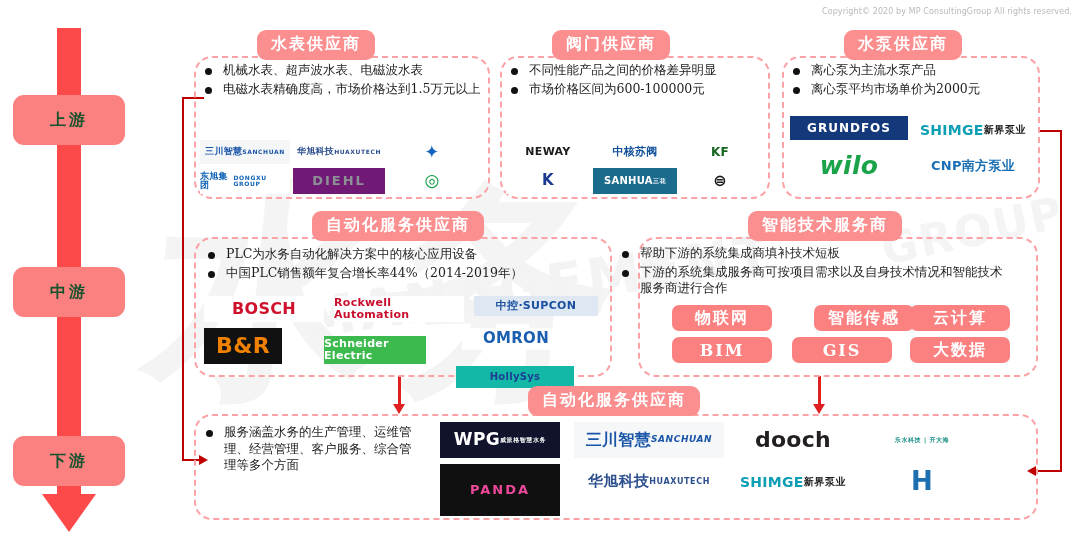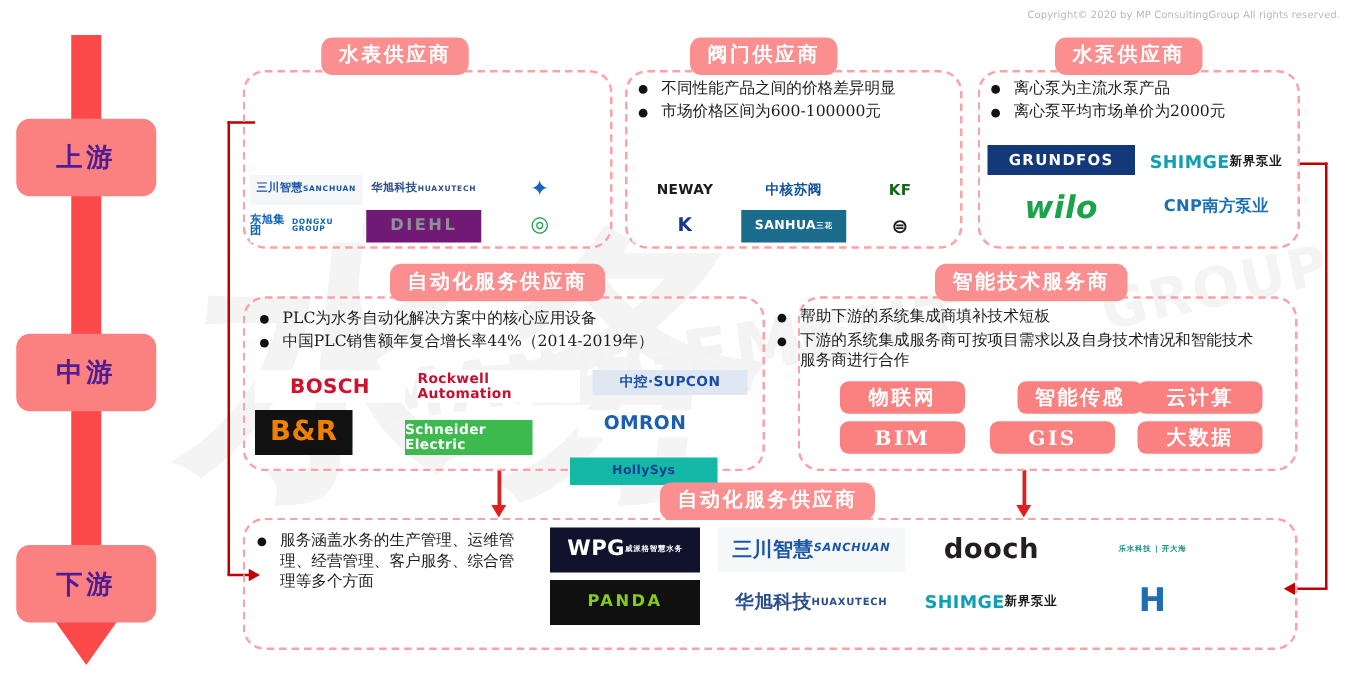--- a/index.html
+++ b/index.html
@@ -36,24 +36,24 @@
   .arrow-shaft{
     position:absolute;left:57px;top:28px;width:24px;height:470px;
     background:#fc4a4a;z-index:2;
   }
   .arrow-head{
     position:absolute;left:42px;top:494px;width:0;height:0;z-index:2;
     border-left:27px solid transparent;border-right:27px solid transparent;
     border-top:38px solid #fc4a4a;
   }
   .stage-chip{
-    position:absolute;left:13px;width:112px;height:62px;z-index:3;
+    position:absolute;left:13px;width:112px;height:50px;z-index:3;
     background:#fb8080;border-radius:11px;
     display:flex;align-items:center;justify-content:center;
-    color:#4c1d95;font-size:21px;letter-spacing:3px;font-weight:600;
+    color:#14532d;font-size:16px;letter-spacing:3px;font-weight:600;
     font-family:"DejaVu Serif","Liberation Serif",serif;
   }
   .chip-up{top:95px;}
   .chip-mid{top:267px;}
   .chip-down{top:436px;}
 
   
   .panel{
     position:absolute;z-index:3;box-sizing:border-box;
     border:2px dashed #fba2a6;border-radius:18px;background:transparent;
@@ -148,20 +148,26 @@
   <div class="conn conn-h" style="left:1036px;top:470px;width:26px;"></div>
   <div class="tri-left" style="left:1027px;top:466px;"></div>
 
   <div class="conn conn-v conn-red" style="left:398px;top:376px;height:32px;width:3px;"></div>
   <div class="tri-down" style="left:393px;top:404px;"></div>
   <div class="conn conn-v conn-red" style="left:818px;top:376px;height:32px;width:3px;"></div>
   <div class="tri-down" style="left:813px;top:404px;"></div>
 
   <div class="panel" style="left:194px;top:56px;width:296px;height:143px;"></div>
   <div class="panel-title" style="left:257px;top:30px;text-align:right;">水表供应商</div>
+  <div class="bullets" style="left:203px;top:62px;width:278px;font-size:12.5px;">
+    <ul>
+      <li>机械水表、超声波水表、电磁波水表</li>
+      <li>电磁水表精确度高，市场价格达到1.5万元以上</li>
+    </ul>
+  </div>
   <div class="logos" style="left:200px;top:140px;width:282px;gap:4px 3px;">
     <div class="logo" style="width:90px;height:24px;background:#f4f6f8;color:#1a55a8;font-size:9px;">
       <span>三川智慧</span>
       <span class="lg-sub">SANCHUAN</span>
     </div>
     <div class="logo" style="width:92px;height:24px;background:#fff;color:#2b4f8e;font-size:9px;">
       <span>华旭科技</span>
       <span class="lg-sub">HUAXUTECH</span>
     </div>
     <div class="logo" style="width:88px;height:24px;background:#fff;color:#1565c0;font-size:18px;">✦</div>
@@ -261,21 +267,21 @@
       <span class="lg-sub" style="font-size:6px;">威派格智慧水务</span>
     </div>
     <div class="logo" style="width:150px;height:36px;background:#f5f7f9;color:#1a55a8;font-size:16px;">
       <span>三川智慧</span>
       <span class="lg-sub" style="font-size:9px;font-style:italic;">SANCHUAN</span>
     </div>
     <div class="logo" style="width:110px;height:36px;background:#fff;color:#231f20;font-size:22px;">dooch</div>
     <div class="logo" style="width:120px;height:36px;background:#fff;color:#1a8f86;font-size:8px;">
       <span class="lg-sub">乐水科技 | 开大海</span>
     </div>
-    <div class="logo" style="width:120px;height:36px;background:#101010;color:#84cc16;font-size:13px;letter-spacing:2px;">
+    <div class="logo" style="width:120px;height:52px;background:#101010;color:#ec4899;font-size:13px;letter-spacing:2px;">
       <span>PANDA</span>
     </div>
     <div class="logo" style="width:150px;height:36px;background:#fff;color:#2b4f8e;font-size:15px;">
       <span>华旭科技</span>
       <span class="lg-sub" style="font-size:8px;">HUAXUTECH</span>
     </div>
     <div class="logo" style="width:110px;height:36px;background:#fff;color:#0f9fb5;font-size:14px;">
       <span>SHIMGE</span>
       <span class="lg-sub" style="font-size:10px;color:#1a1a1a;">新界泵业</span>
     </div>

